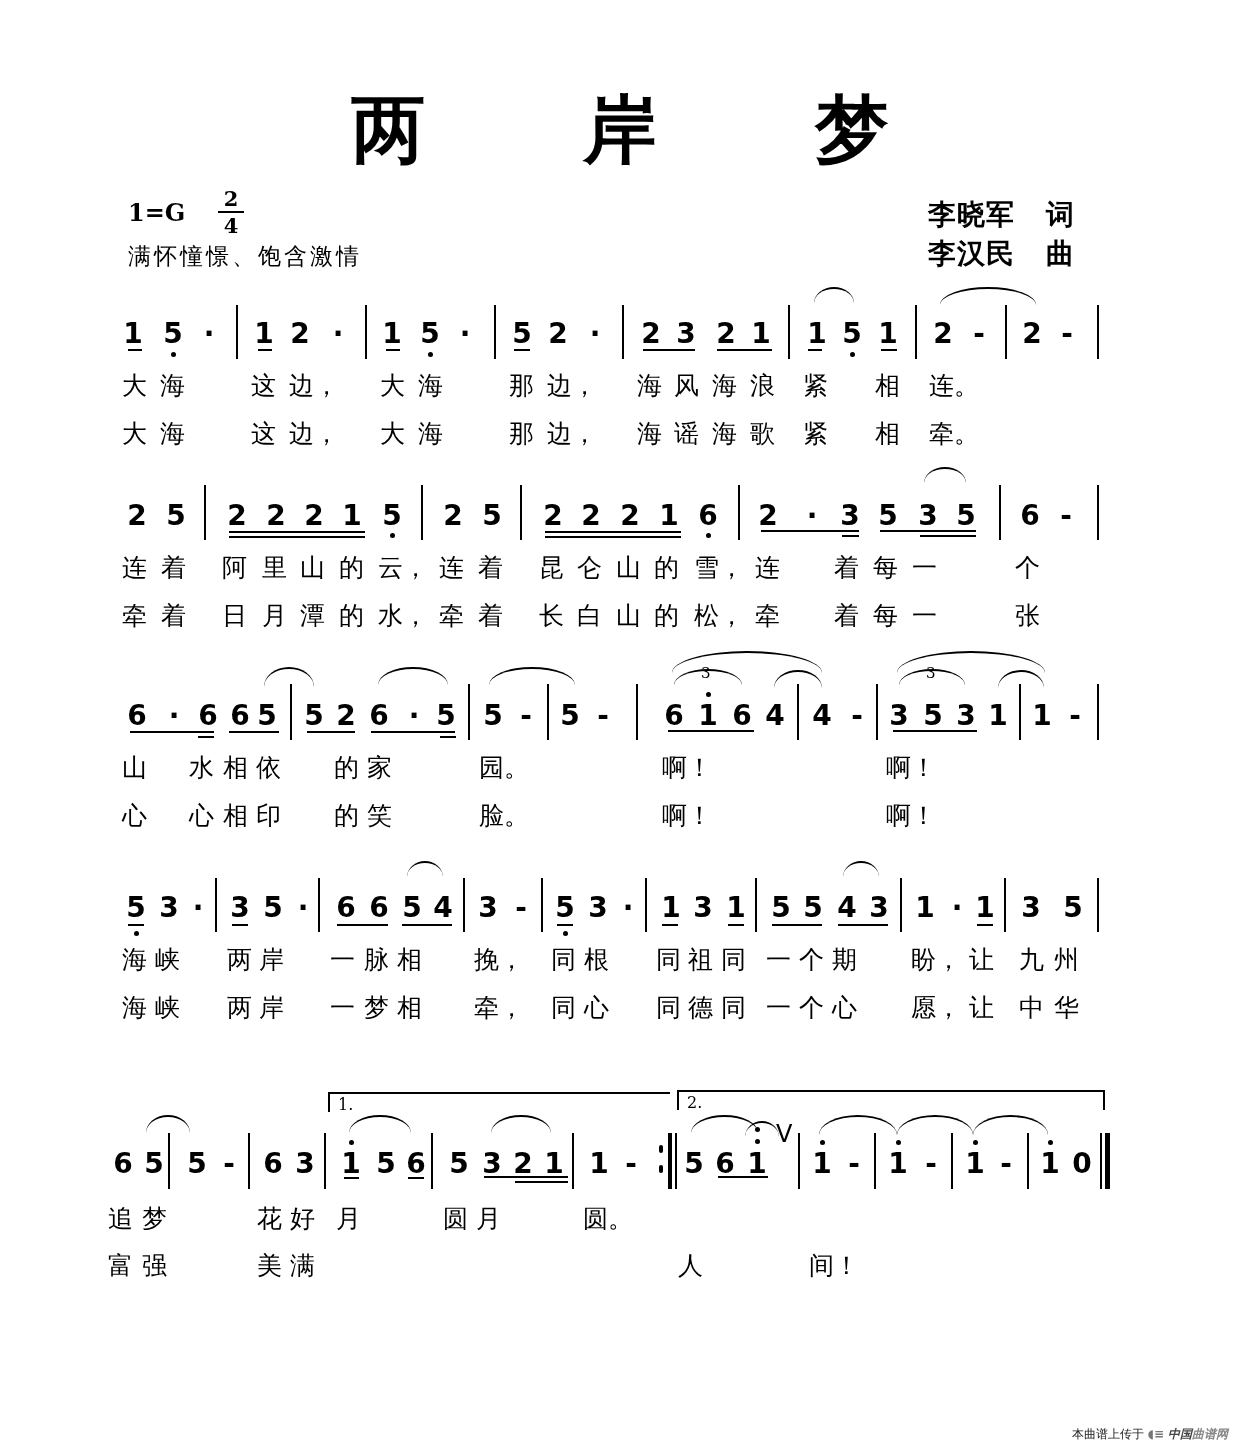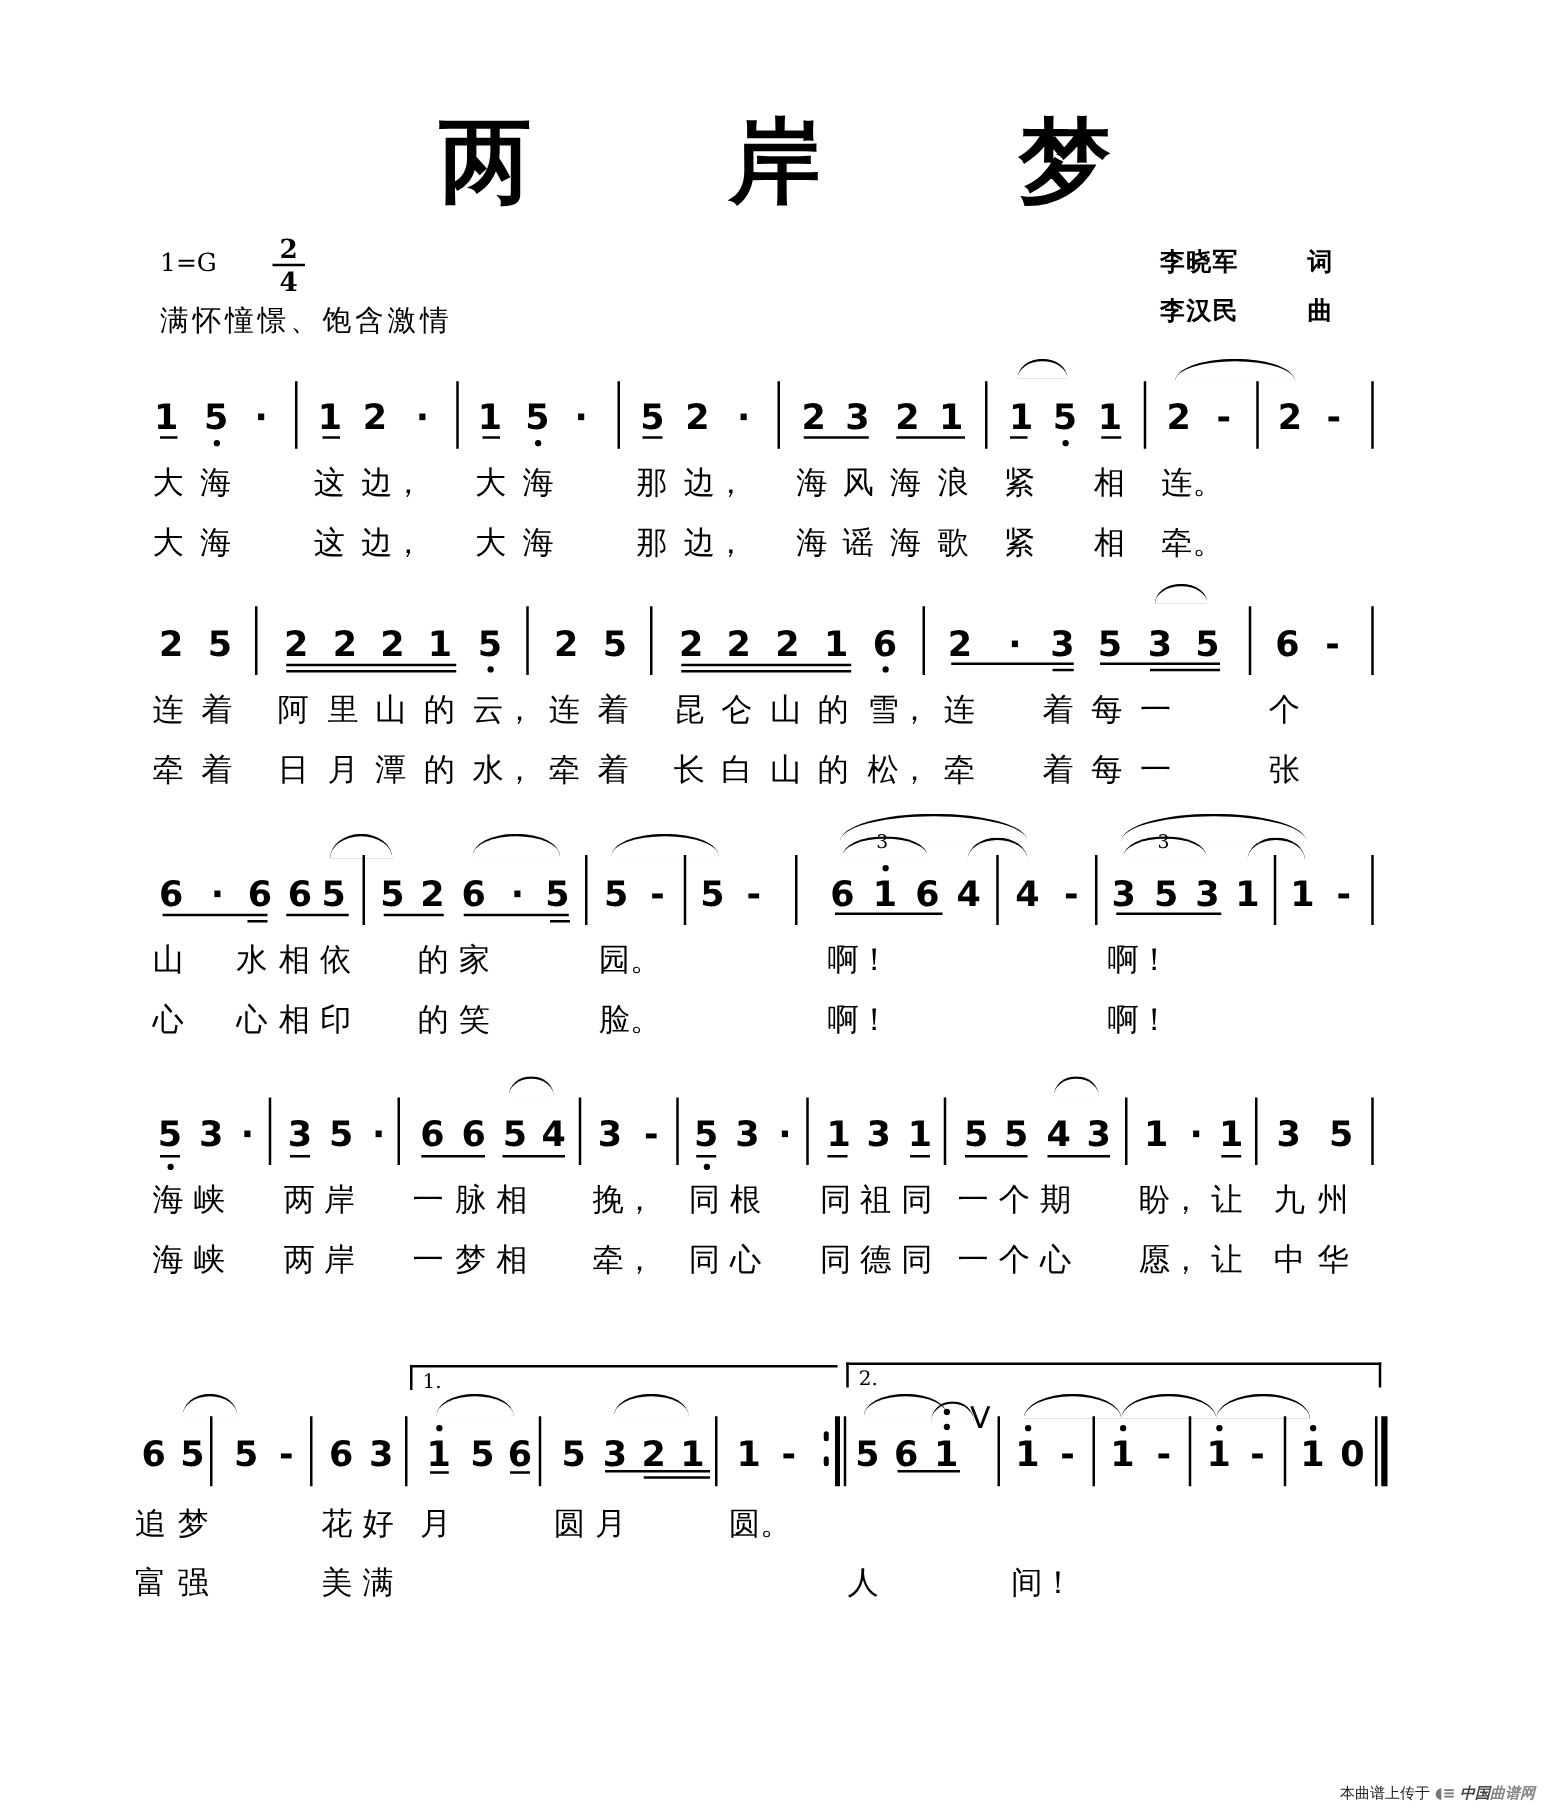--- a/index.html
+++ b/index.html
@@ -2,25 +2,25 @@
 <html><head>
 <meta charset="utf-8">
 <style>
   html, body { margin: 0; padding: 0; background: #ffffff; }
   body { width: 1240px; height: 1451px; position: relative; overflow: hidden;
          font-family: "DejaVu Sans", "Liberation Sans", sans-serif; color: #000; }
   .abs { position: absolute; }
   .title { left: 0; width: 1240px; top: 92px; text-align: center; font-size: 74px;
            font-weight: bold; letter-spacing: 66px; text-indent: 66px; line-height: 1;
            font-family: "DejaVu Sans", sans-serif; }
-  .key { left: 128px; top: 198px; font-size: 20px; font-family: "DejaVu Serif", "Liberation Serif", serif; font-weight: normal; text-align: center; }
+  .key { left: 128px; top: 198px; font-size: 24px; font-family: "DejaVu Serif", "Liberation Serif", serif; font-weight: bold; text-align: center; }
   .timesig { left: 218px; top: 188px; width: 26px; text-align: center; font-weight: bold; font-size: 21px; line-height: 1; font-family: "DejaVu Serif", serif; }
   .timesig .bar { display: block; height: 2px; background: #000; margin: 2px 0; }
   .tempo { left: 128px; top: 241px; font-size: 23px; letter-spacing: 3px; }
-  .credit { left: 928px; font-size: 20px; font-weight: bold; letter-spacing: 1px; }
+  .credit { left: 928px; font-size: 28px; font-weight: bold; letter-spacing: 1px; }
   .credit .role { position: absolute; left: 118px; top: 0; }
   .note { position: absolute; font-weight: bold; font-size: 28px; line-height: 1; width: 22px; text-align: center;
           font-family: "DejaVu Sans", "Liberation Sans", sans-serif; }
   .dotb { position: absolute; width: 5px; height: 5px; border-radius: 50%; background: #000; }
   .uline { position: absolute; height: 2px; background: #000; }
   .barline { position: absolute; width: 2px; background: #000; }
   .slur { position: absolute; border: 2px solid #000; border-bottom: none; border-left-color: #000; border-right-color: #000; border-radius: 50% 50% 0 0 / 100% 100% 0 0; border-left-width: 1.5px; border-right-width: 1.5px; border-top-width: 2px; box-sizing: border-box; border-left: none; border-right: none; }
   .lyric { position: absolute; font-size: 25px; line-height: 1; white-space: pre; }
   .volta { position: absolute; border-top: 2px solid #000; border-left: 2px solid #000; height: 18px; }
   .volta-r { border-right: 2px solid #000; }

